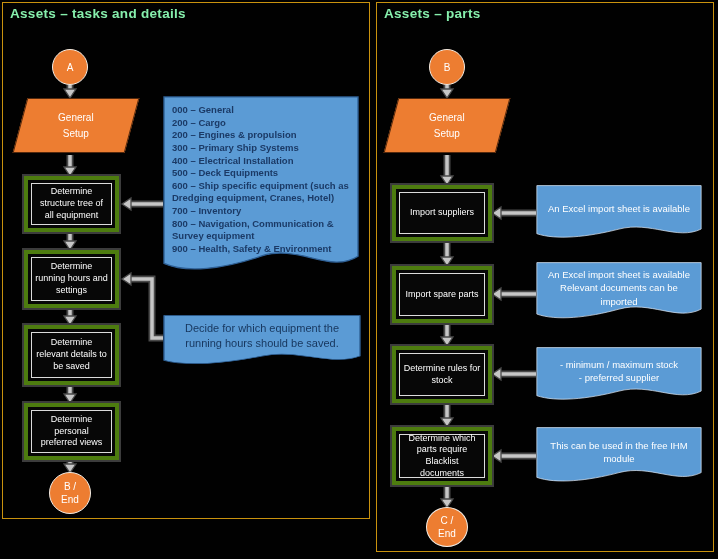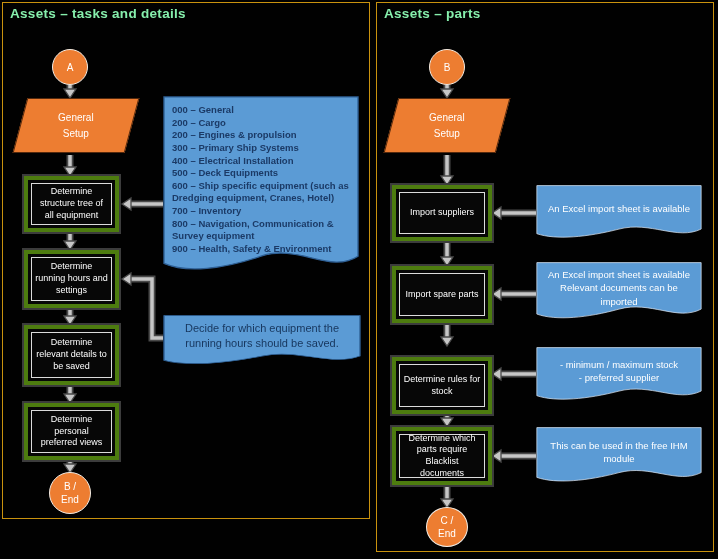--- a/index.html
+++ b/index.html
@@ -202,21 +202,21 @@
         <span>Import suppliers</span>
       </div>
   </div>
 
   <div class="step-outer" style="left:392px; top:266px; width:100px; height:57px;">
     <div class="step-inner">
         <span>Import spare parts</span>
       </div>
   </div>
 
-  <div class="step-outer" style="left:392px; top:346px; width:100px; height:57px;margin-top:11px;">
+  <div class="step-outer" style="left:392px; top:346px; width:100px; height:57px;">
     <div class="step-inner">
         <span>Determine rules for stock</span>
       </div>
   </div>
 
   <div class="step-outer" style="left:392px; top:427px; width:100px; height:58px;">
     <div class="step-inner">
         <span>Determine which parts require Blacklist documents</span>
       </div>
   </div>

